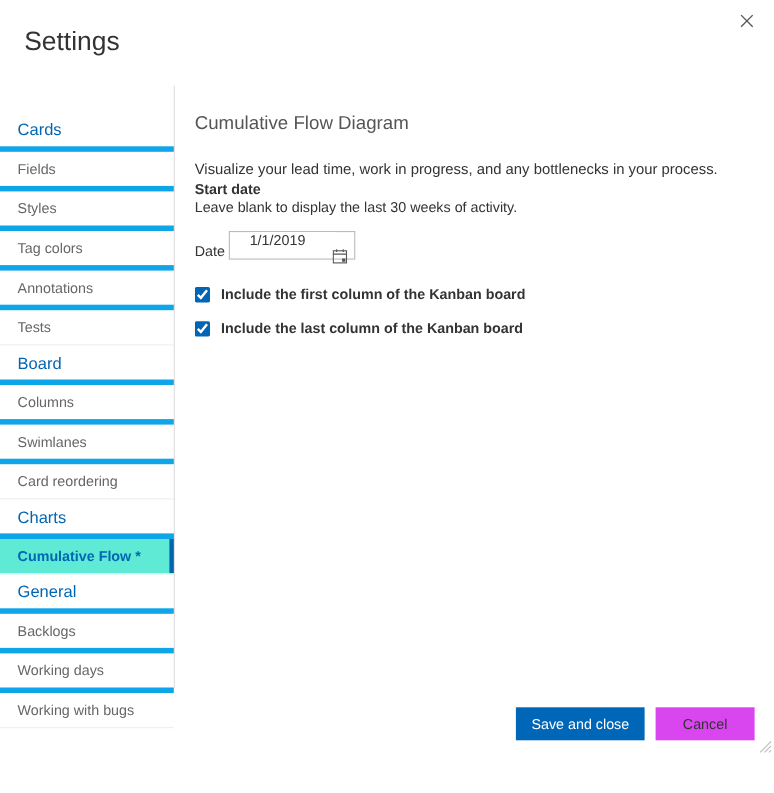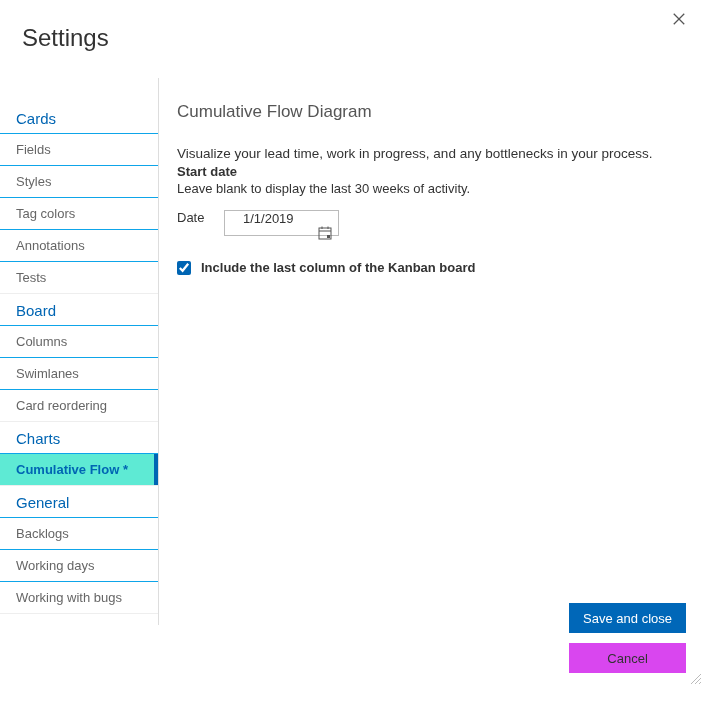--- a/index.html
+++ b/index.html
@@ -4,38 +4,38 @@
   <style>
     * { box-sizing: border-box; margin: 0; padding: 0; }
     html, body { width: 704px; height: 721px; font-family: "Segoe UI", Arial, sans-serif; background: #fff; color: #333; overflow: hidden; }
     .dialog { position: relative; width: 704px; height: 687px; }
     .close-x { position: absolute; top: 12px; right: 18px; font-size: 16px; color: #555; cursor: pointer; line-height: 1; }
     .title { position: absolute; top: 24px; left: 22px; font-size: 24px; font-weight: 300; color: #333; }
     .body { position: absolute; top: 78px; left: 0; right: 0; bottom: 62px; display: flex; }
     .sidebar { width: 159px; border-right: 1px solid #ddd; padding-top: 26px; }
     .section-header { color: #0065b3; font-size: 15px; padding: 8px 16px 6px 16px; font-weight: 400; }
     .section-header.first { padding-top: 6px; }
-    .nav-item { display: block; padding: 8px 16px; font-size: 13px; color: #666; border-top: 1px solid #0ea5e9; cursor: pointer; }
+    .nav-item { display: block; padding: 8px 16px; font-size: 13px; color: #666; border-top: 5px solid #0ea5e9; cursor: pointer; }
     .nav-item.last-in-section { border-bottom: 1px solid #eee; }
     .nav-item.active { background: #5eead4; color: #0065b3; font-weight: 600; border-left: none; position: relative; }
     .nav-item.active::after { content: ""; position: absolute; right: 0; top: 0; bottom: 0; width: 4px; background: #0065b3; }
     .content { flex: 1; padding: 24px 18px 0 18px; }
     .content h2 { font-size: 17px; font-weight: 400; color: #555; margin-bottom: 22px; }
     .desc { font-size: 13.5px; color: #333; line-height: 1.5; }
     .start-label { font-size: 13px; font-weight: 600; color: #333; margin-bottom: 2px; }
     .start-hint { font-size: 13px; color: #333; margin-bottom: 14px; }
-    .date-row { display: flex; align-items: flex-start; gap: 20px; margin-bottom: 24px; }
+    .date-row { display: flex; align-items: flex-end; gap: 4px; margin-bottom: 24px; }
     .date-row label { font-size: 13px; color: #333; }
     .date-field { position: relative; width: 115px; height: 26px; border: 1px solid #bbb; display: flex; align-items: center; padding: 0 6px; flex-direction: column; }
     .date-field input { border: none; outline: none; width: 78px; font-size: 13px; font-family: inherit; color: #333; }
     .cal-icon { width: 14px; height: 14px; margin-left: auto; }
     .chk-row { display: flex; align-items: center; gap: 10px; margin-bottom: 16px; }
     .chk-row input[type=checkbox] { width: 14px; height: 14px; accent-color: #0065b3; }
     .chk-row label { font-size: 13px; font-weight: 600; color: #333; }
-    .footer { position: absolute; bottom: 14px; right: 18px; display: flex; gap: 10px; flex-direction: column; }
+    .footer { position: absolute; bottom: 14px; right: 18px; display: flex; gap: 10px; }
     .btn { min-width: 90px; height: 30px; font-size: 13px; border: none; cursor: pointer; padding: 0 14px; font-family: inherit; }
     .btn.primary { background: #0067b8; color: #fff; }
     .btn.secondary { background: #d946ef; color: #333; }
     .resize-grip { position: absolute; right: 2px; bottom: 2px; width: 14px; height: 14px; }
   </style>
 </head>
 <body>
 
 <div class="dialog">
 
@@ -90,20 +90,24 @@
               <line x1="1" y1="5" x2="13" y2="5" stroke="#555" stroke-width="1"></line>
               <rect x="9" y="9" width="3" height="3" fill="#555"></rect>
               <line x1="4" y1="0.5" x2="4" y2="3" stroke="#555" stroke-width="1"></line>
               <line x1="10" y1="0.5" x2="10" y2="3" stroke="#555" stroke-width="1"></line>
             </svg>
           </span>
         </div>
       </div>
 
       <div class="chk-row">
+        <input type="checkbox" id="c1" checked="" style="">
+        <label for="c1">Include the first column of the Kanban board</label>
+      </div>
+      <div class="chk-row">
         <input type="checkbox" id="c2" checked="" style="">
         <label for="c2">Include the last column of the Kanban board</label>
       </div>
     </section>
   </div>
 
   <div class="footer">
     <button class="btn primary">Save and close</button>
     <button class="btn secondary">Cancel</button>
   </div>

